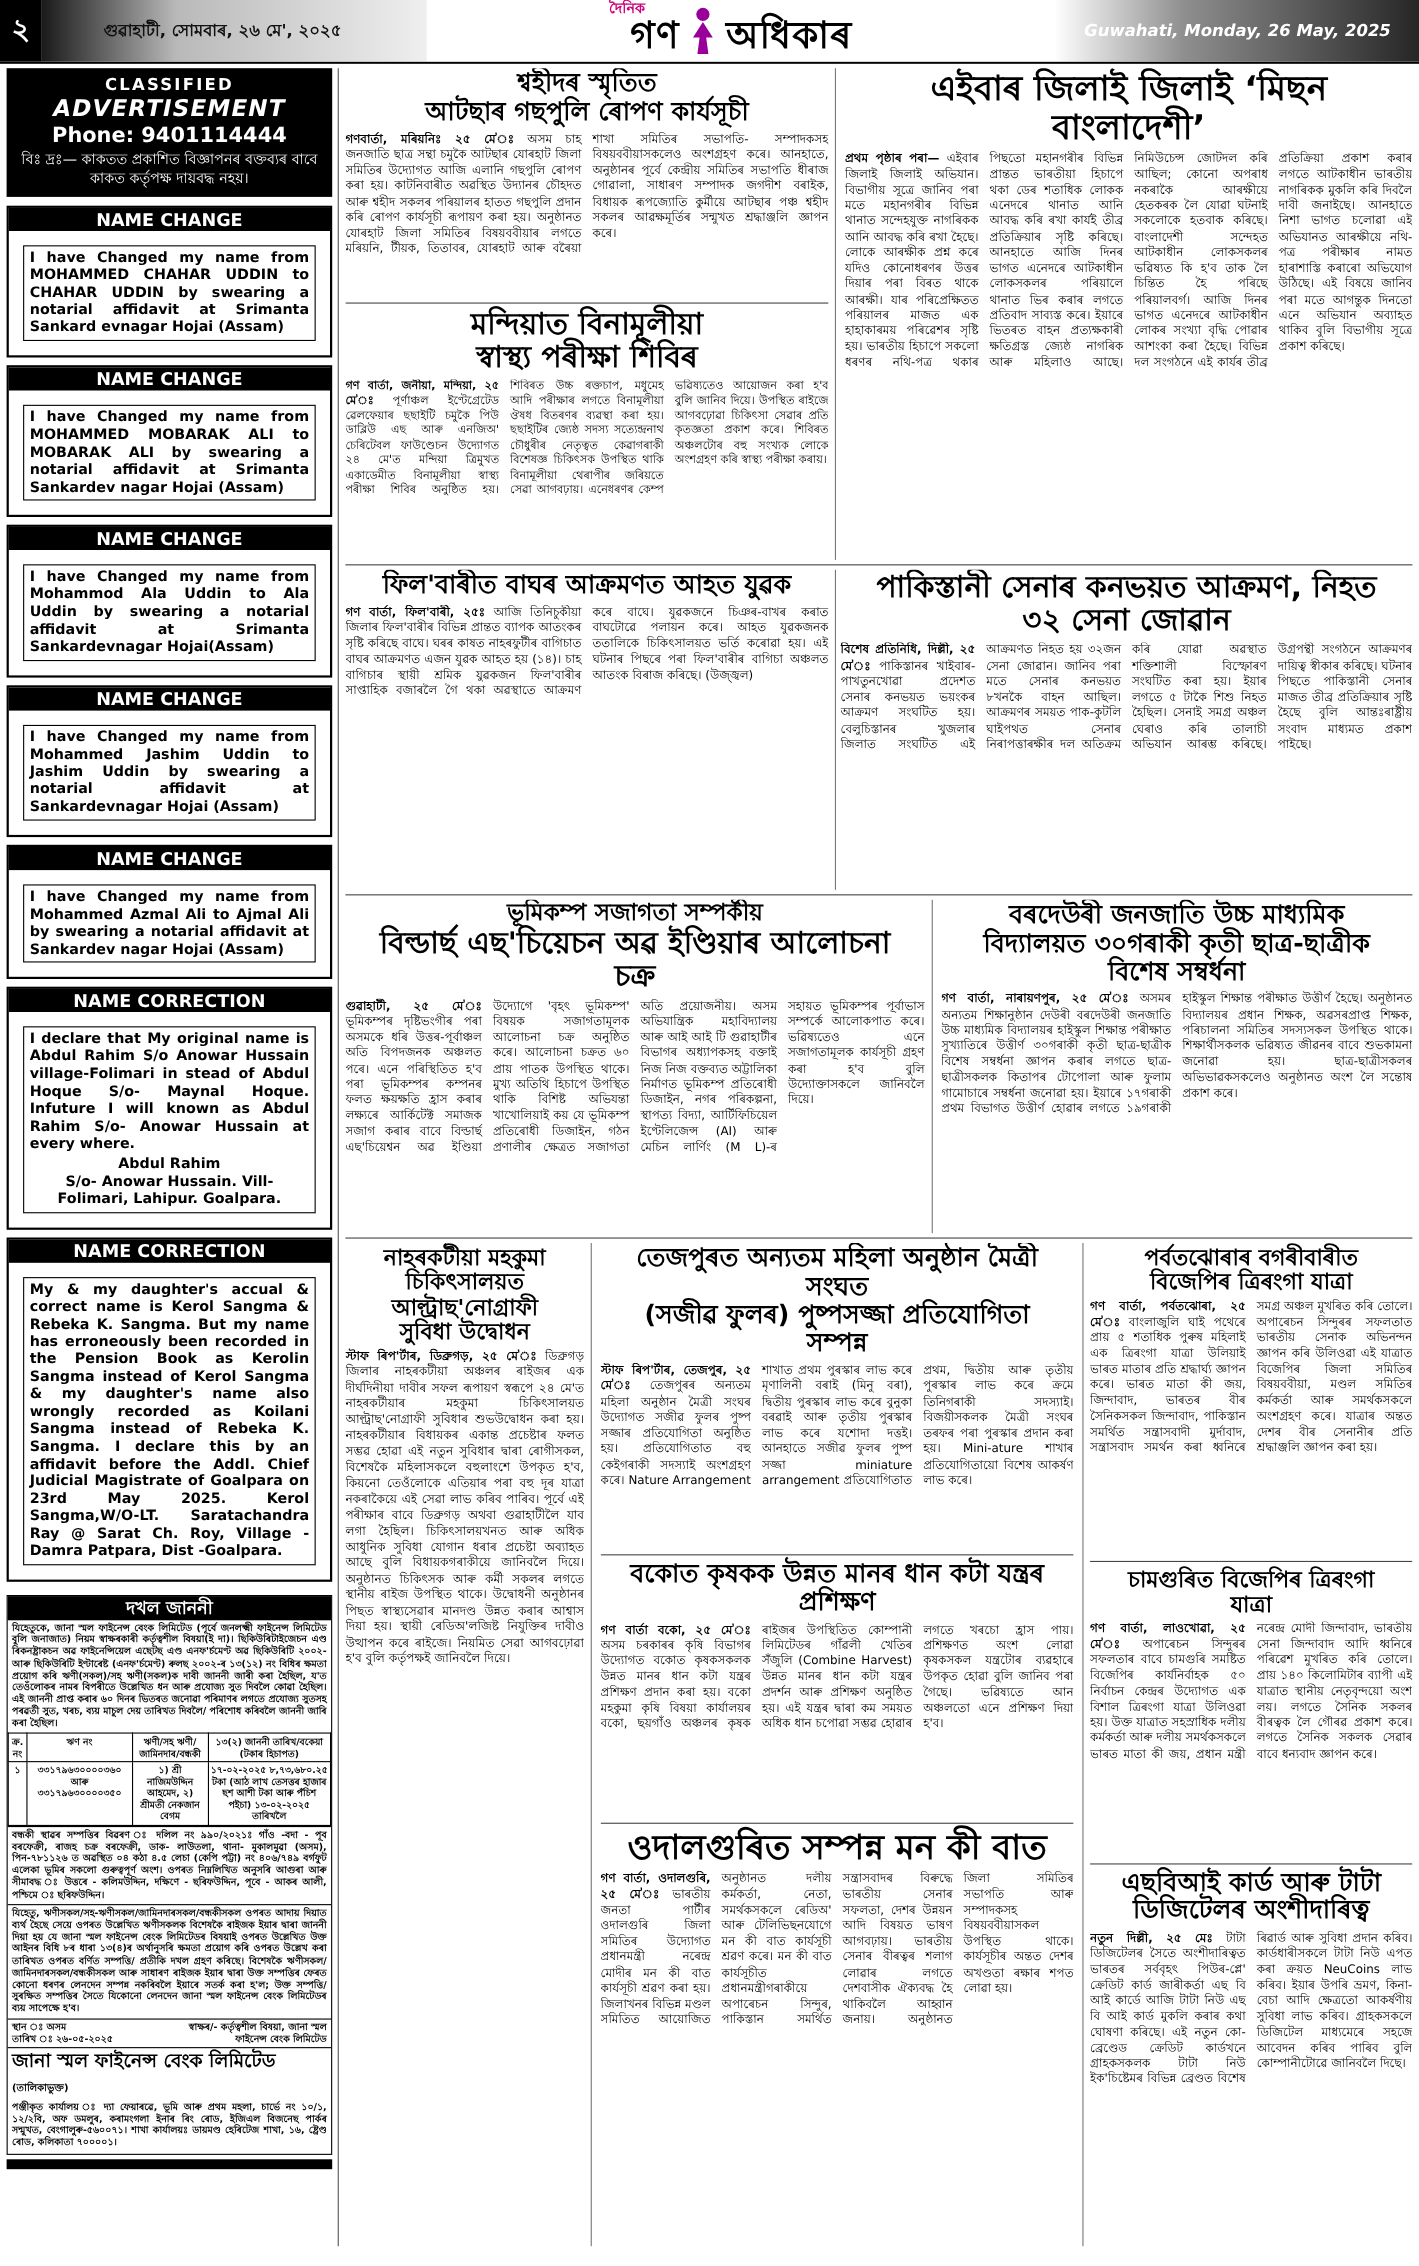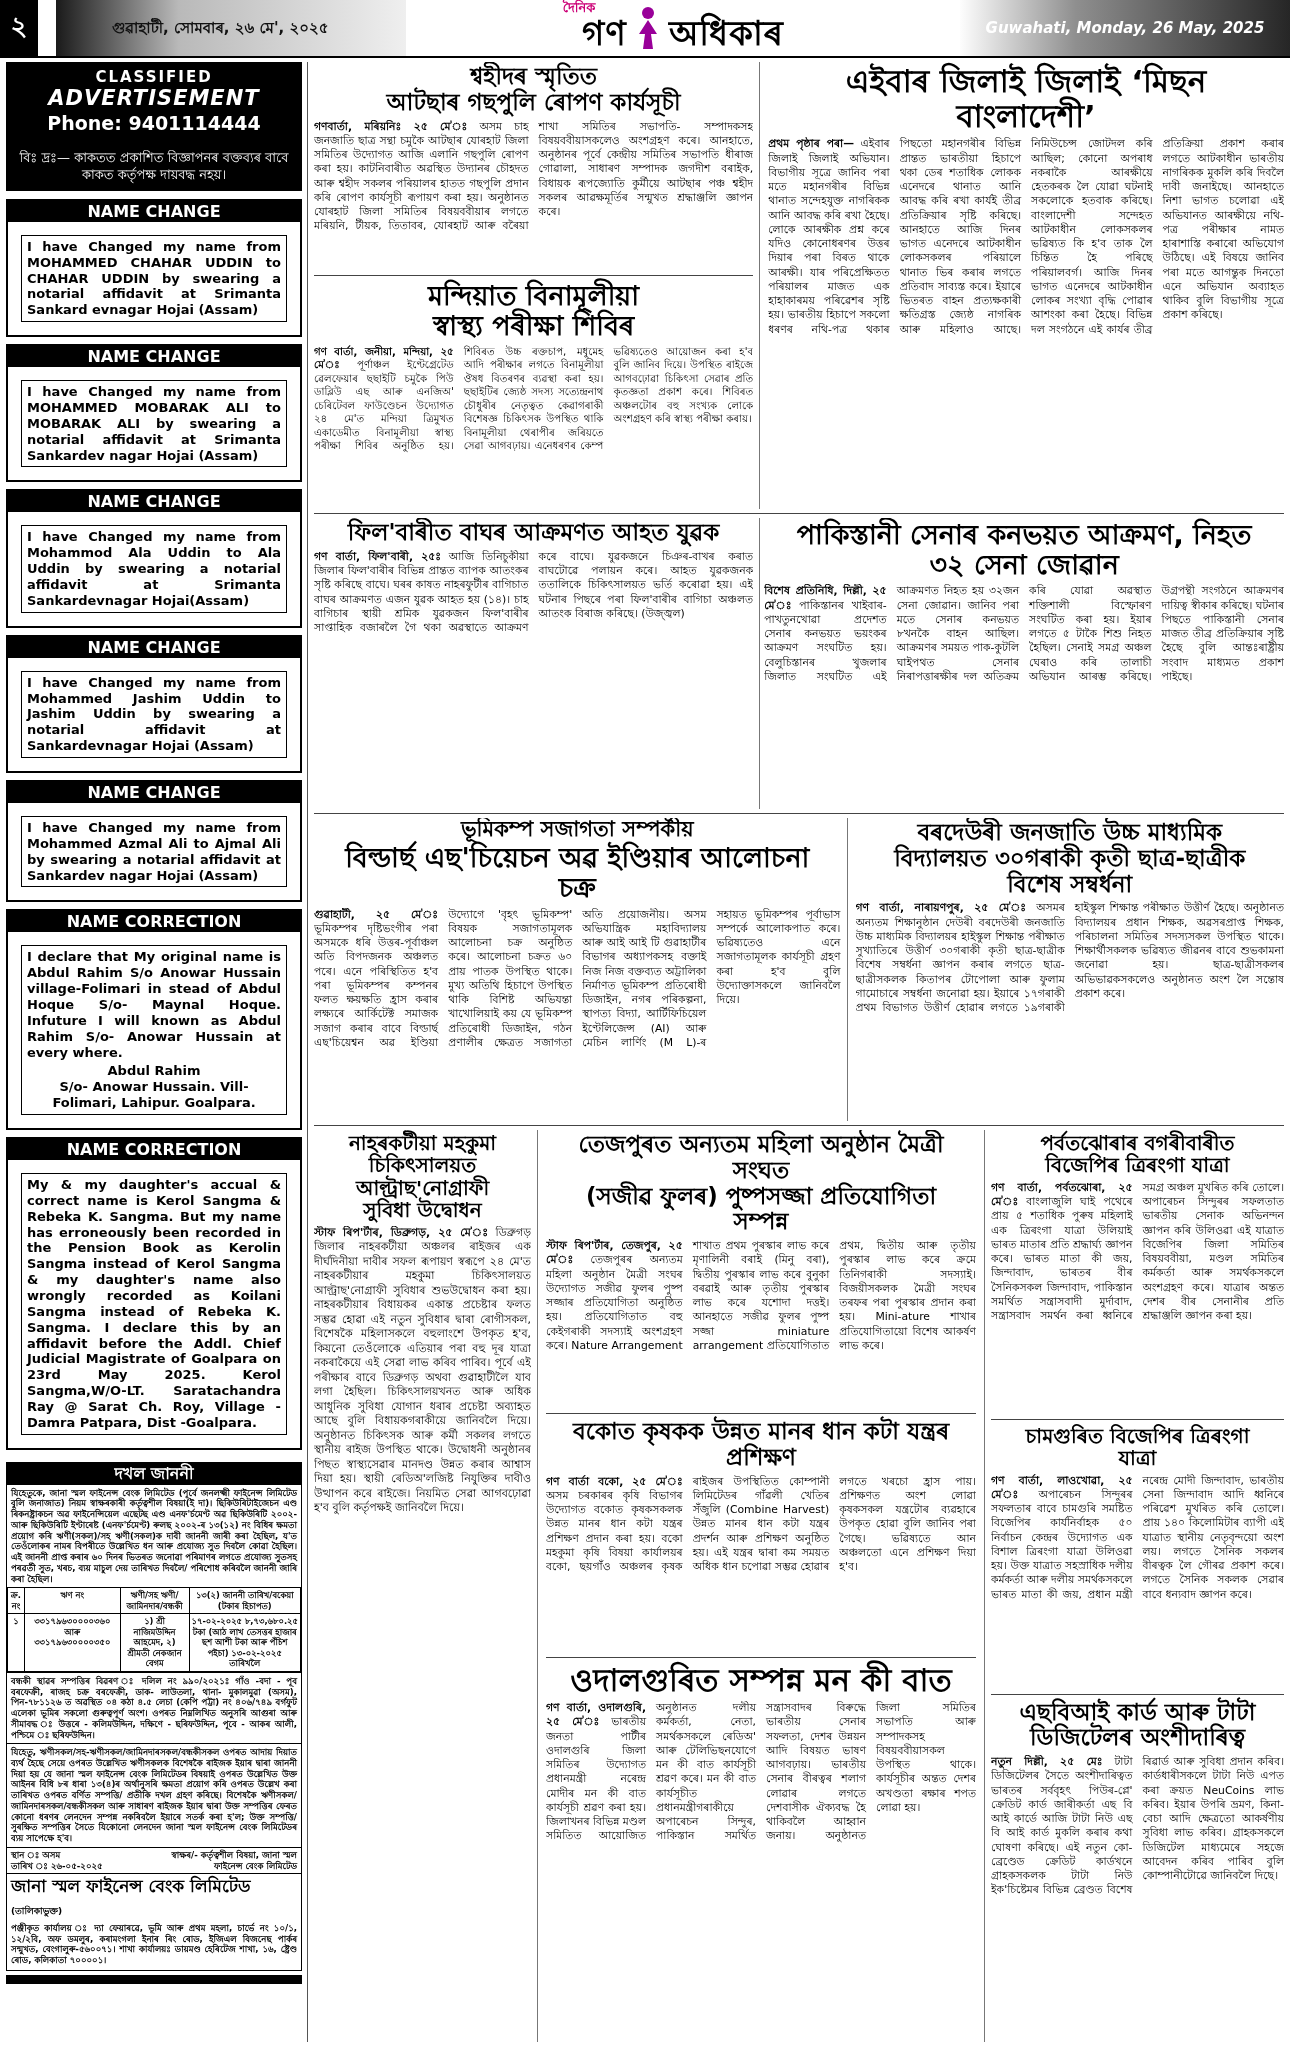--- a/index.html
+++ b/index.html
@@ -5,40 +5,40 @@
   * { margin:0; padding:0; box-sizing:border-box; }
   html,body { width:1290px; height:2060px; background:#ffffff; color:#000;
     font-family:"DejaVu Sans","Liberation Sans",sans-serif; }
   .page { width:1290px; height:2060px; overflow:hidden; position:relative; background:#fff; }
 
   
   .masthead { height:58px; display:flex; align-items:stretch; border-bottom:2px solid #000; }
   .pageno { width:38px; background:#000; color:#fff; font-size:26px; font-weight:bold;
     display:flex; align-items:center; justify-content:center; }
   .mh-left { width:350px; background:linear-gradient(to right,#1a1a1a 0%,#b9b9b9 35%,#efefef 100%);
-    display:flex; align-items:center; padding-left:56px; font-size:15px; font-weight:bold; color:#111;margin-left:18px; }
+    display:flex; align-items:center; padding-left:56px; font-size:15px; font-weight:bold; color:#111; }
   .mh-center { flex:1; display:flex; align-items:center; justify-content:center; background:#fff; position:relative; }
   .logo-wrap { display:flex; align-items:flex-end; gap:6px; }
   .logo-daily { color:#cc0077; font-size:13px; font-weight:bold; position:absolute; transform:translate(-104px,-20px); }
   .logo-main { font-size:34px; font-weight:bold; letter-spacing:1px; color:#000; line-height:1; }
   .logo-person { width:26px; height:44px; margin:0 2px; }
   .mh-right { width:330px; background:linear-gradient(to right,#fdfdfd 0%,#8f8f8f 35%,#262626 100%);
     display:flex; align-items:center; justify-content:center; }
   .mh-right span { color:#fff; font-size:15px; font-weight:bold; font-style:italic; }
 
   
   .content { display:grid; grid-template-columns:302px 1fr; gap:6px; padding:4px 6px; }
   .leftcol { border-right:1px solid #555; padding-right:5px; }
 
   
   .classified { background:#000; color:#fff; text-align:center; padding:6px 4px 7px; margin-bottom:8px; }
   .classified .c1 { font-size:15px; font-weight:bold; letter-spacing:2px; }
   .classified .c2 { font-size:21px; font-weight:bold; font-style:italic; letter-spacing:1px; }
   .classified .c3 { font-size:19px; font-weight:bold; margin-top:2px; }
-  .classified .c4 { font-size:13px; margin-top:16px; line-height:1.3; }
+  .classified .c4 { font-size:13px; margin-top:4px; line-height:1.3; }
 
   
   .nc { border:2px solid #000; margin-bottom:7px; }
   .nc-head { background:#000; color:#fff; font-weight:bold; font-size:16px; text-align:center; padding:1px 0; }
   .nc-body { border:1px solid #000; margin:13px; padding:3px 5px; font-size:13px; font-weight:600;
     line-height:1.22; text-align:justify; }
   .nc-sig { text-align:center; font-weight:bold; margin-top:3px; }
   .nc-sig-sub { text-align:center; font-weight:600; }
 
   

